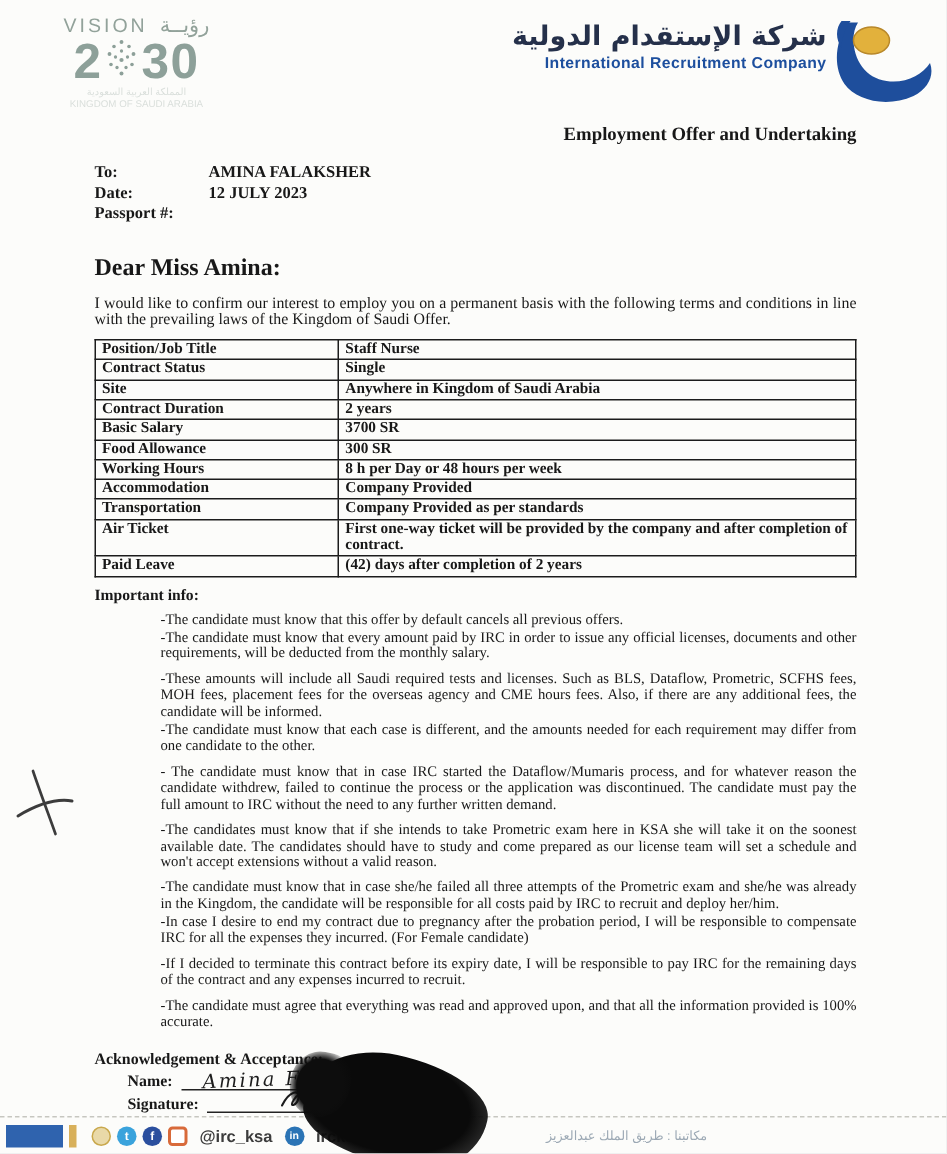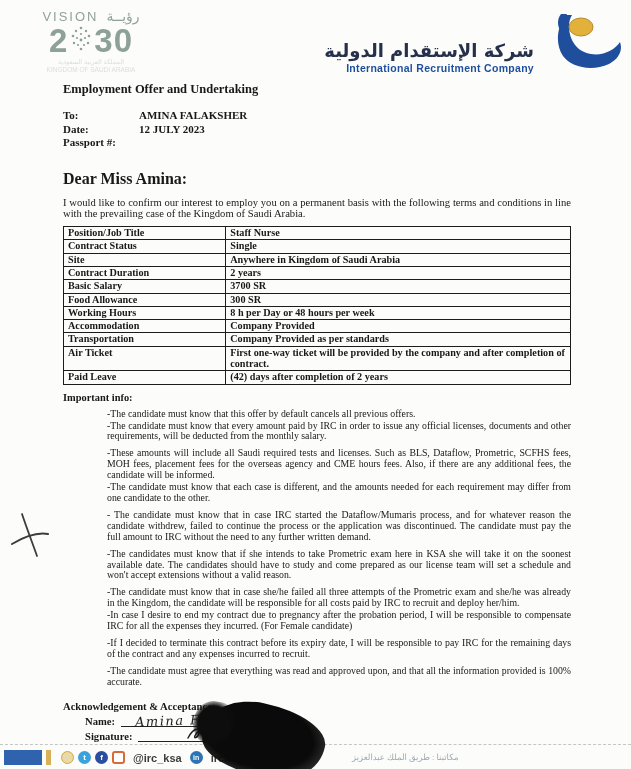--- a/index.html
+++ b/index.html
@@ -9,27 +9,27 @@
     background:#fcfcfa; overflow:hidden;
     font-family:"Liberation Serif", serif; color:#181818;
   }
   
   .vision-logo { position:absolute; left:16px; top:8px; width:150px; text-align:center; color:#92a29a; }
   .vision-line1 { font-family:"Liberation Sans", sans-serif; font-size:13px; letter-spacing:2px; display:flex; justify-content:center; gap:8px; align-items:center; }
   .vision-line1 .ar { letter-spacing:0; font-size:14px; }
   .vision-year { font-family:"Liberation Sans", sans-serif; font-weight:bold; font-size:33px; letter-spacing:1px; line-height:34px; display:flex; align-items:center; justify-content:center; color:#8da099; }
   .vision-sub { font-size:6.5px; opacity:.32; line-height:8px; font-family:"Liberation Sans", sans-serif; }
   .emblem-dots { display:inline-block; margin:0 1px; }
-  .irc-logo { position:absolute; right:8px; top:14px; display:flex; align-items:flex-end; gap:17px; }
+  .irc-logo { position:absolute; right:8px; top:14px; display:flex; align-items:flex-start; gap:0; }
   .irc-text { text-align:right; }
   .irc-ar { font-size:18px; font-weight:bold; color:#25304a; font-family:"DejaVu Sans", sans-serif; line-height:22px; }
   .irc-en { font-size:10.5px; color:#1d4f9e; font-family:"Liberation Sans", sans-serif; font-weight:bold; letter-spacing:.3px; }
   
   .main { position:absolute; left:63px; right:60px; top:0; }
-  .doc-title { margin-top:82px; text-align:left; font-weight:bold; font-size:12.5px; }
+  .doc-title { margin-top:82px; text-align:right; font-weight:bold; font-size:12.5px; }
   .meta { margin-top:12px; font-weight:bold; font-size:11px; line-height:13.5px; }
   .meta .lbl { display:inline-block; width:76px; }
   .salutation { margin-top:20px; font-weight:bold; font-size:16px; }
   .intro { margin-top:9px; font-size:10.6px; line-height:11.8px; text-align:justify; }
   table.terms { margin-top:6px; width:100%; border-collapse:collapse; font-size:10.2px;padding-left:20px; }
   table.terms td { border:1px solid #1c1c1c; padding:0px 4px 1px 4px; line-height:11.3px; vertical-align:top;font-weight:bold; }
   table.terms td.k { width:32%; font-weight:bold; }
   table.terms td .u { text-decoration:underline; }
   .imp-head { margin-top:7px; font-weight:bold; font-size:10.4px; }
   .para { margin-top:1px; font-weight:normal; font-size:9.8px; line-height:10.9px; text-align:justify;margin-left:44px; }
@@ -52,21 +52,21 @@
   .footer { position:absolute; left:0; right:0; bottom:0; height:23px; display:flex; align-items:center; gap:4px; padding-left:4px; font-family:"Liberation Sans", sans-serif; }
   .f-bluerect { width:38px; height:15px; background:#2f63ae; }
   .f-goldbar { width:5px; height:15px; background:#d8b05a; margin-right:6px; }
   .sico { width:13px; height:13px; border-radius:50%; display:inline-flex; align-items:center; justify-content:center; font-size:8px; color:#fff; font-weight:bold; }
   .sico.snap { background:#e9d9a8; border:1px solid #c9a84c; }
   .sico.tw { background:#3aa3dc; }
   .sico.fb { background:#2b4f9e; }
   .sico.ig { background:#fff; border:2px solid #d86a3a; border-radius:3px; }
   .sico.li { background:#2b74b5; font-size:7px; }
   .f-handle { font-size:11px; font-weight:bold; color:#3c3c3c; margin:0 4px; }
-  .f-ar { position:absolute; left:352px; top:6px; font-size:8.5px; color:#7c8d9d; opacity:.75; font-family:Liberation Serif, serif; }
+  .f-ar { position:absolute; left:364px; top:6px; font-size:8.5px; color:#7c8d9d; opacity:.75; font-family:Liberation Sans, sans-serif; }
 </style>
 </head>
 <body>
 
 <div class="page">
 
   <div class="vision-logo">
     <div class="vision-line1">
       <span>VISION</span>
       <span class="ar">رؤيــة</span>
@@ -112,21 +112,21 @@
   <div class="main">
     <div class="doc-title">Employment Offer and Undertaking</div>
 
     <div class="meta">
       <div><span class="lbl">To:</span><span>AMINA FALAKSHER</span></div>
       <div><span class="lbl">Date:</span><span>12 JULY 2023</span></div>
       <div><span class="lbl">Passport #:</span></div>
     </div>
 
     <div class="salutation">Dear Miss Amina:</div>
-    <div class="intro">I would like to confirm our interest to employ you on a permanent basis with the following terms and conditions in line with the prevailing case of the Kingdom of Saudi Arabia.</div>
+    <div class="intro">I would like to confirm our interest to employ you on a permanent basis with the following terms and conditions in line with the prevailing laws of the Kingdom of Saudi Offer.</div>
 
     <table class="terms">
       <tbody>
         <tr>
             <td class="k">Position/Job Title</td>
             <td>Staff Nurse</td>
           </tr>
         <tr>
             <td class="k">Contract Status</td>
             <td>Single</td>

